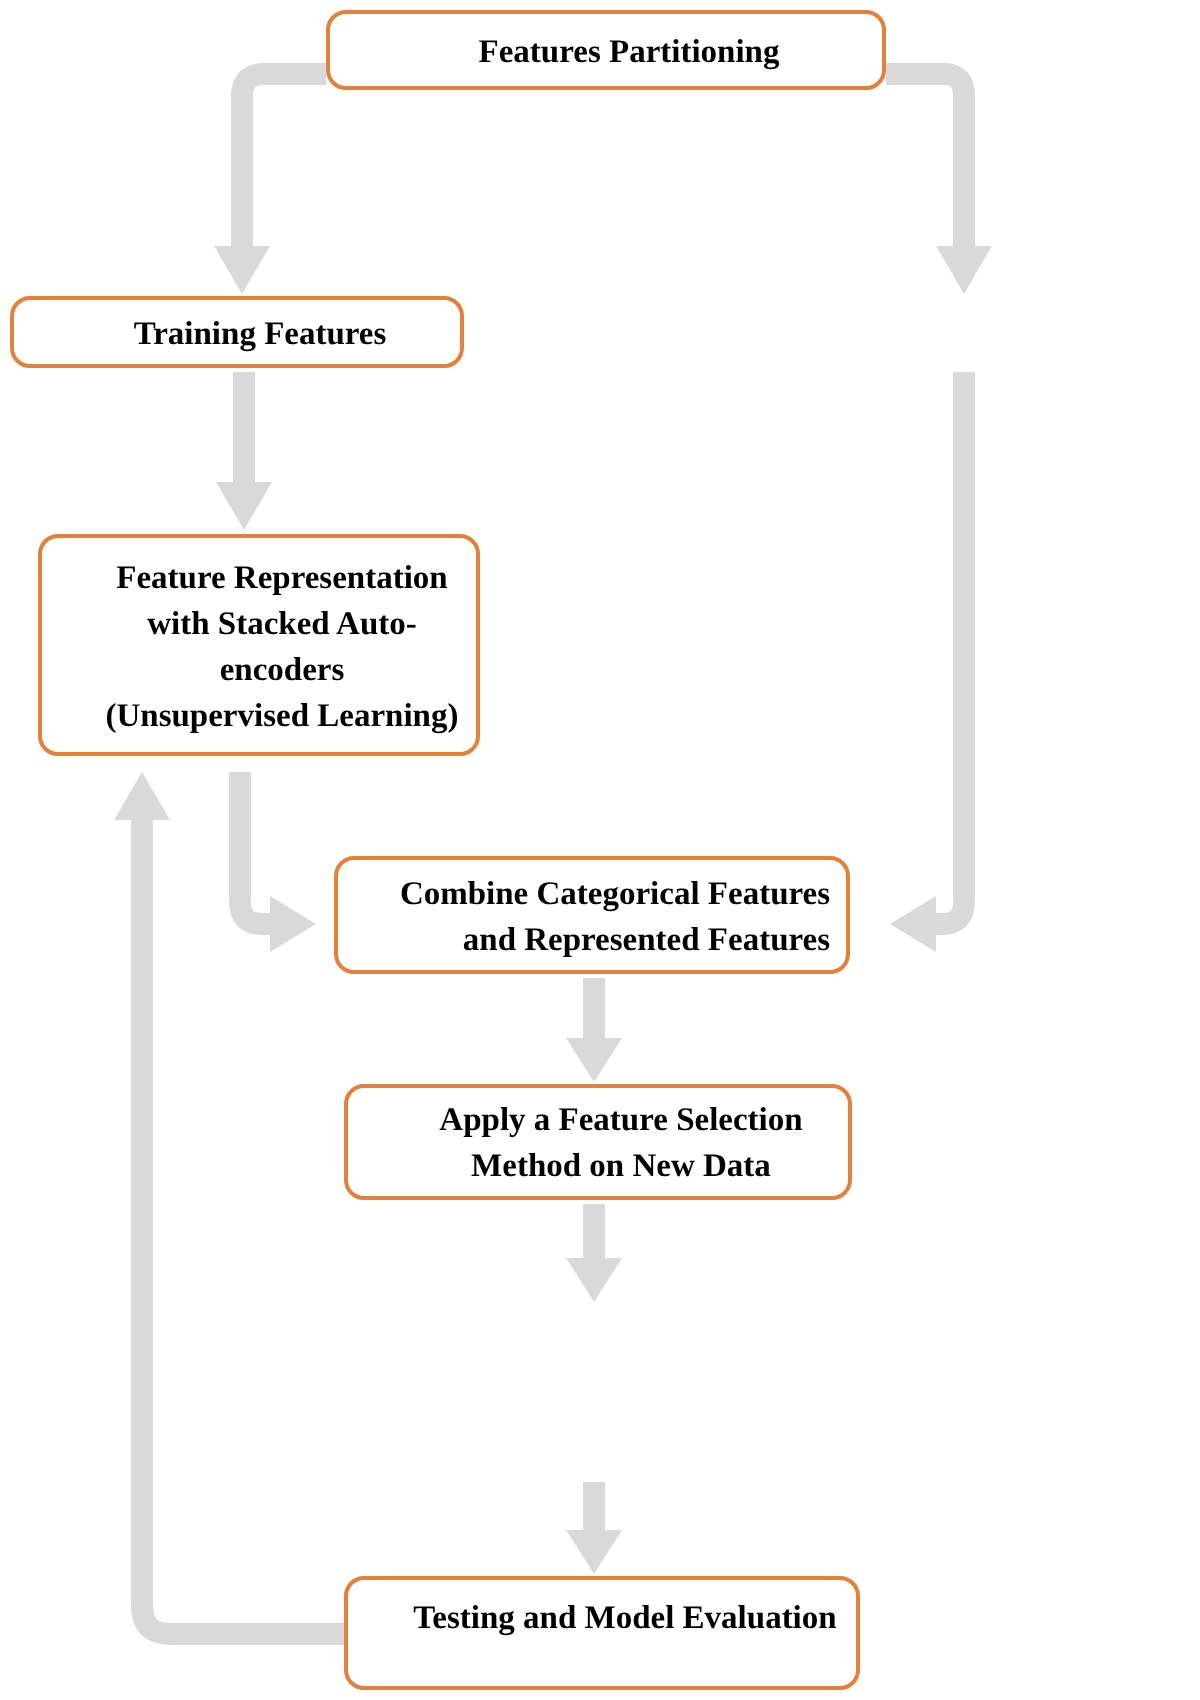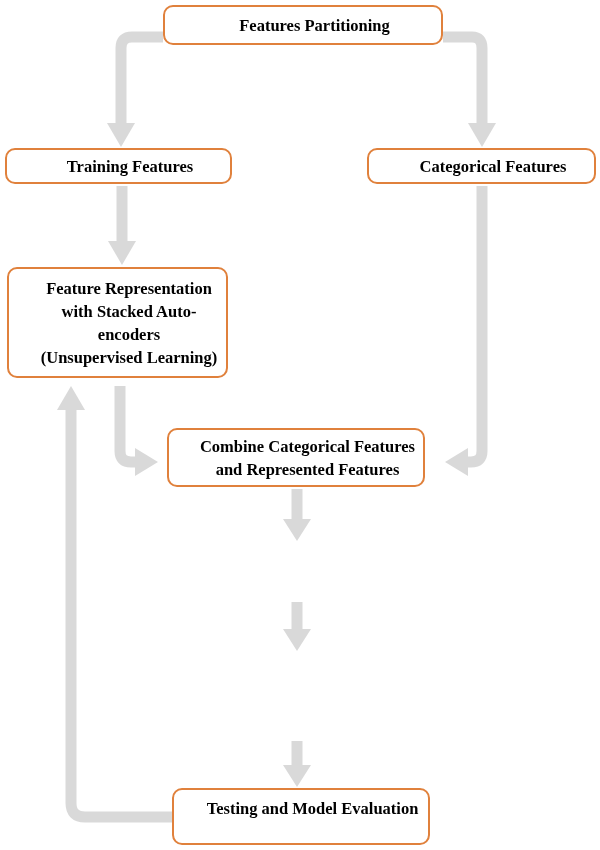--- a/index.html
+++ b/index.html
@@ -55,22 +55,22 @@
     white-space: pre-line;
     padding-left: 23px;
   }
   .node.top-text {
     align-items: flex-start;
     padding-top: 7px;
   }
   #node-partitioning { left: 163px; top: 5px;   width: 280px; height: 40px; }
   #node-continues    { left: 5px;   top: 148px; width: 227px; height: 36px; }
   #node-categorical  { left: 367px; top: 148px; width: 229px; height: 36px; }
-  #node-featurerep   { left: 7px;   top: 267px; width: 221px; height: 111px; }
-  #node-combine      { left: 167px; top: 428px; width: 258px; height: 59px; }
+  #node-featurerep   { left: 19px;   top: 267px; width: 221px; height: 111px; }
+  #node-combine      { left: 167px; top: 428px; width: 258px; height: 59px; text-align: right; }
   #node-selection    { left: 172px; top: 542px; width: 254px; height: 58px; }
   #node-training     { left: 172px; top: 652px; width: 256px; height: 87px; }
   #node-testing      { left: 172px; top: 788px; width: 258px; height: 57px; text-align: center; }
 </style>
 </head>
 <body>
 
 <div class="canvas">
 
   <svg class="arrows" viewBox="0 0 600 850" xmlns="http://www.w3.org/2000/svg">
@@ -118,27 +118,28 @@
     <g>
       <path class="arrow-shaft" d="M172 817 H85 Q71 817 71 803 V410"></path>
       <polygon class="arrow-head" points="57,410 85,410 71,386"></polygon>
     </g>
   </svg>
 
   <div class="node" id="node-partitioning">Features Partitioning</div>
 
   <div class="node" id="node-continues">Training Features</div>
 
-  <div class="node" id="node-categorical">Categorical Features</div>
 
   <div class="node" id="node-featurerep">Feature Representation
 with Stacked Auto-
 encoders
 (Unsupervised Learning)</div>
 
   <div class="node" id="node-combine">Combine Categorical Features
 and Represented Features</div>
 
+  <div class="node" id="node-selection">Apply a Feature Selection
+Method on New Data</div>
 
 
   <div class="node top-text" id="node-testing">Testing and Model Evaluation</div>
 
 </div>
 
 </body></html>

